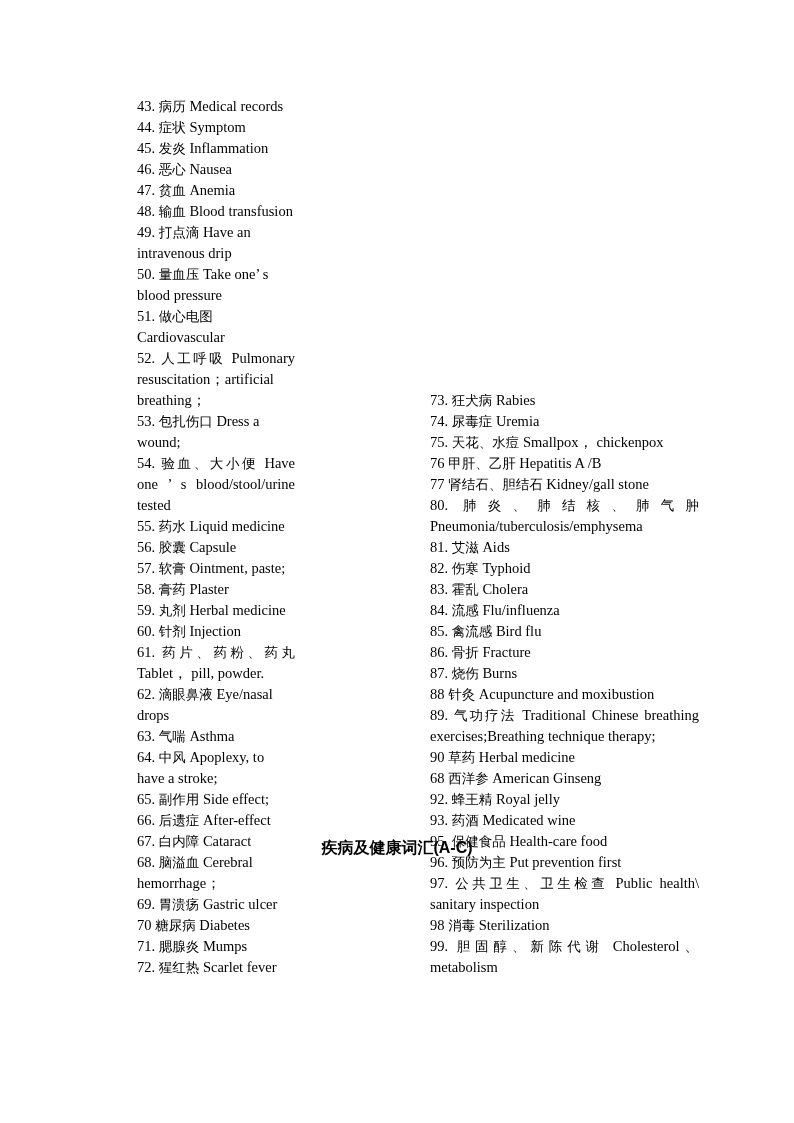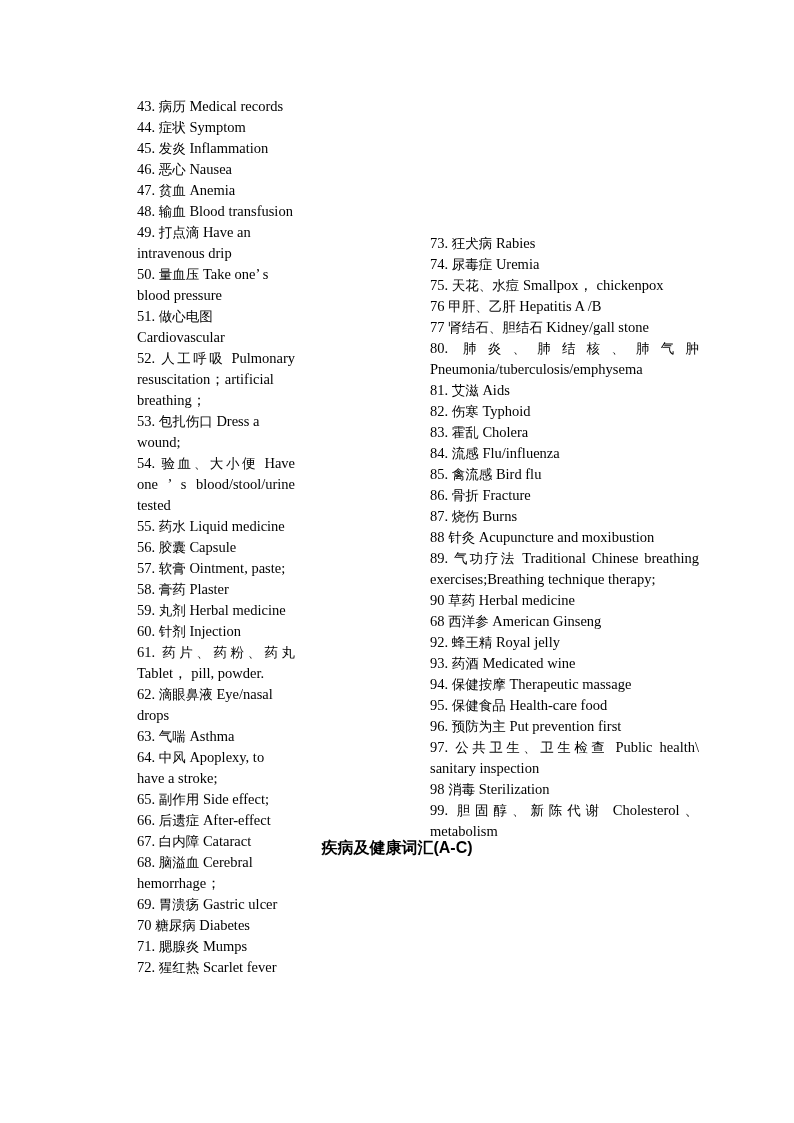--- a/index.html
+++ b/index.html
@@ -15,21 +15,21 @@
     font-family: "Liberation Serif", "DejaVu Serif", serif;
     color: #000000;
     overflow: hidden;
   }
   .glossary {
     position: absolute;
     left: 0;
     top: 96px;
     width: 646px;
     display: flex;
-    align-items: center;
+    align-items: flex-end;
   }
   .col {
     box-sizing: border-box;
   }
   .col-left {
     width: 295px;
     padding-left: 137px;
   }
   .col-right {
     width: 499px;
@@ -128,21 +128,20 @@
         <p class="entry nowrap"><span class="num">84. </span><span class="cn">流感</span> <span>Flu/influenza</span></p>
         <p class="entry nowrap"><span class="num">85. </span><span class="cn">禽流感</span> <span>Bird flu</span></p>
         <p class="entry nowrap"><span class="num">86. </span><span class="cn">骨折</span> <span>Fracture</span></p>
         <p class="entry nowrap"><span class="num">87. </span><span class="cn">烧伤</span> <span>Burns</span></p>
         <p class="entry nowrap"><span class="num">88 </span><span class="cn">针灸</span> <span>Acupuncture and moxibustion</span></p>
         <p class="entry"><span class="num">89. </span><span class="cn">气功疗法</span> <span>Traditional  Chinese breathing  exercises;Breathing  technique therapy;</span></p>
         <p class="entry nowrap"><span class="num">90 </span><span class="cn">草药</span> <span>Herbal medicine</span></p>
         <p class="entry nowrap"><span class="num">68 </span><span class="cn">西洋参</span> <span>American Ginseng</span></p>
         <p class="entry nowrap"><span class="num">92. </span><span class="cn">蜂王精</span> <span>Royal jelly</span></p>
         <p class="entry nowrap"><span class="num">93. </span><span class="cn">药酒</span> <span>Medicated wine</span></p>
-        <p class="entry nowrap"><span class="num">94. </span><span class="cn">保健按摩</span> <span>Therapeutic massage</span></p>
         <p class="entry nowrap"><span class="num">95. </span><span class="cn">保健食品</span> <span>Health-care food</span></p>
         <p class="entry nowrap"><span class="num">96. </span><span class="cn">预防为主</span> <span>Put prevention first</span></p>
         <p class="entry"><span class="num">97. </span><span class="cn">公共卫生、卫生检查</span> <span>Public  health\ sanitary inspection</span></p>
         <p class="entry nowrap"><span class="num">98 </span><span class="cn">消毒</span> <span>Sterilization</span></p>
         <p class="entry"><span class="num">99. </span><span class="cn">胆固醇、新陈代谢</span> <span>Cholesterol、 metabolism</span></p>
       </div>
   </div>
 
   <div class="heading">
     <span class="cn">疾病及健康词汇(A-C)</span>

